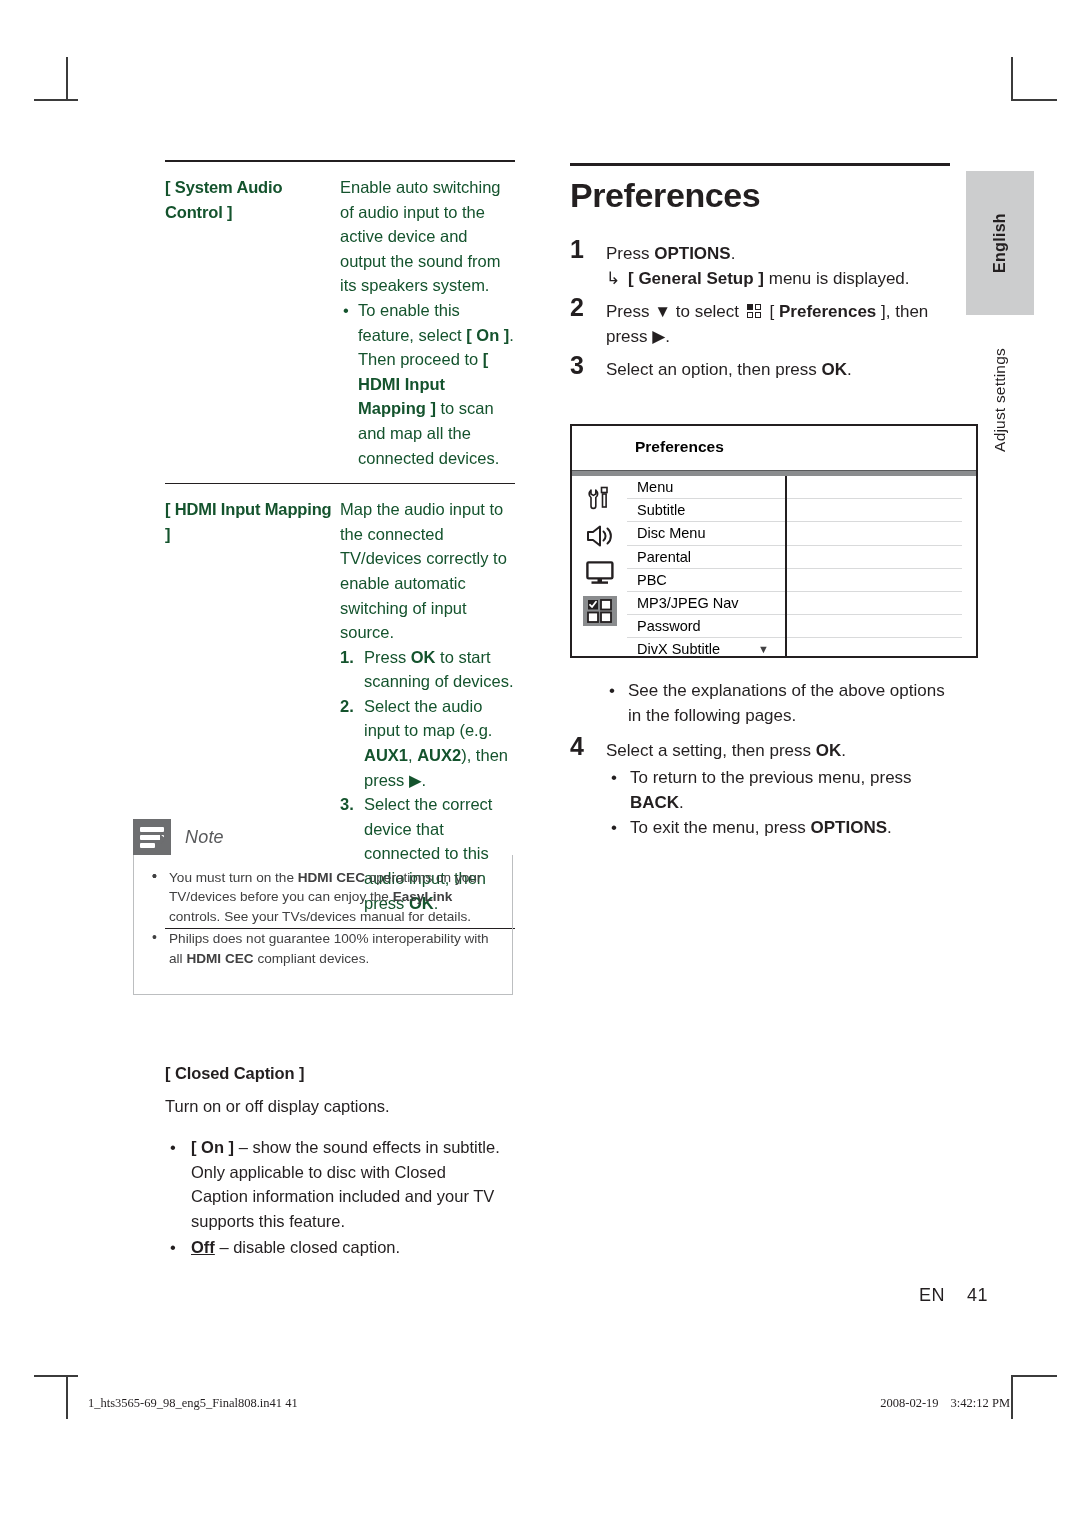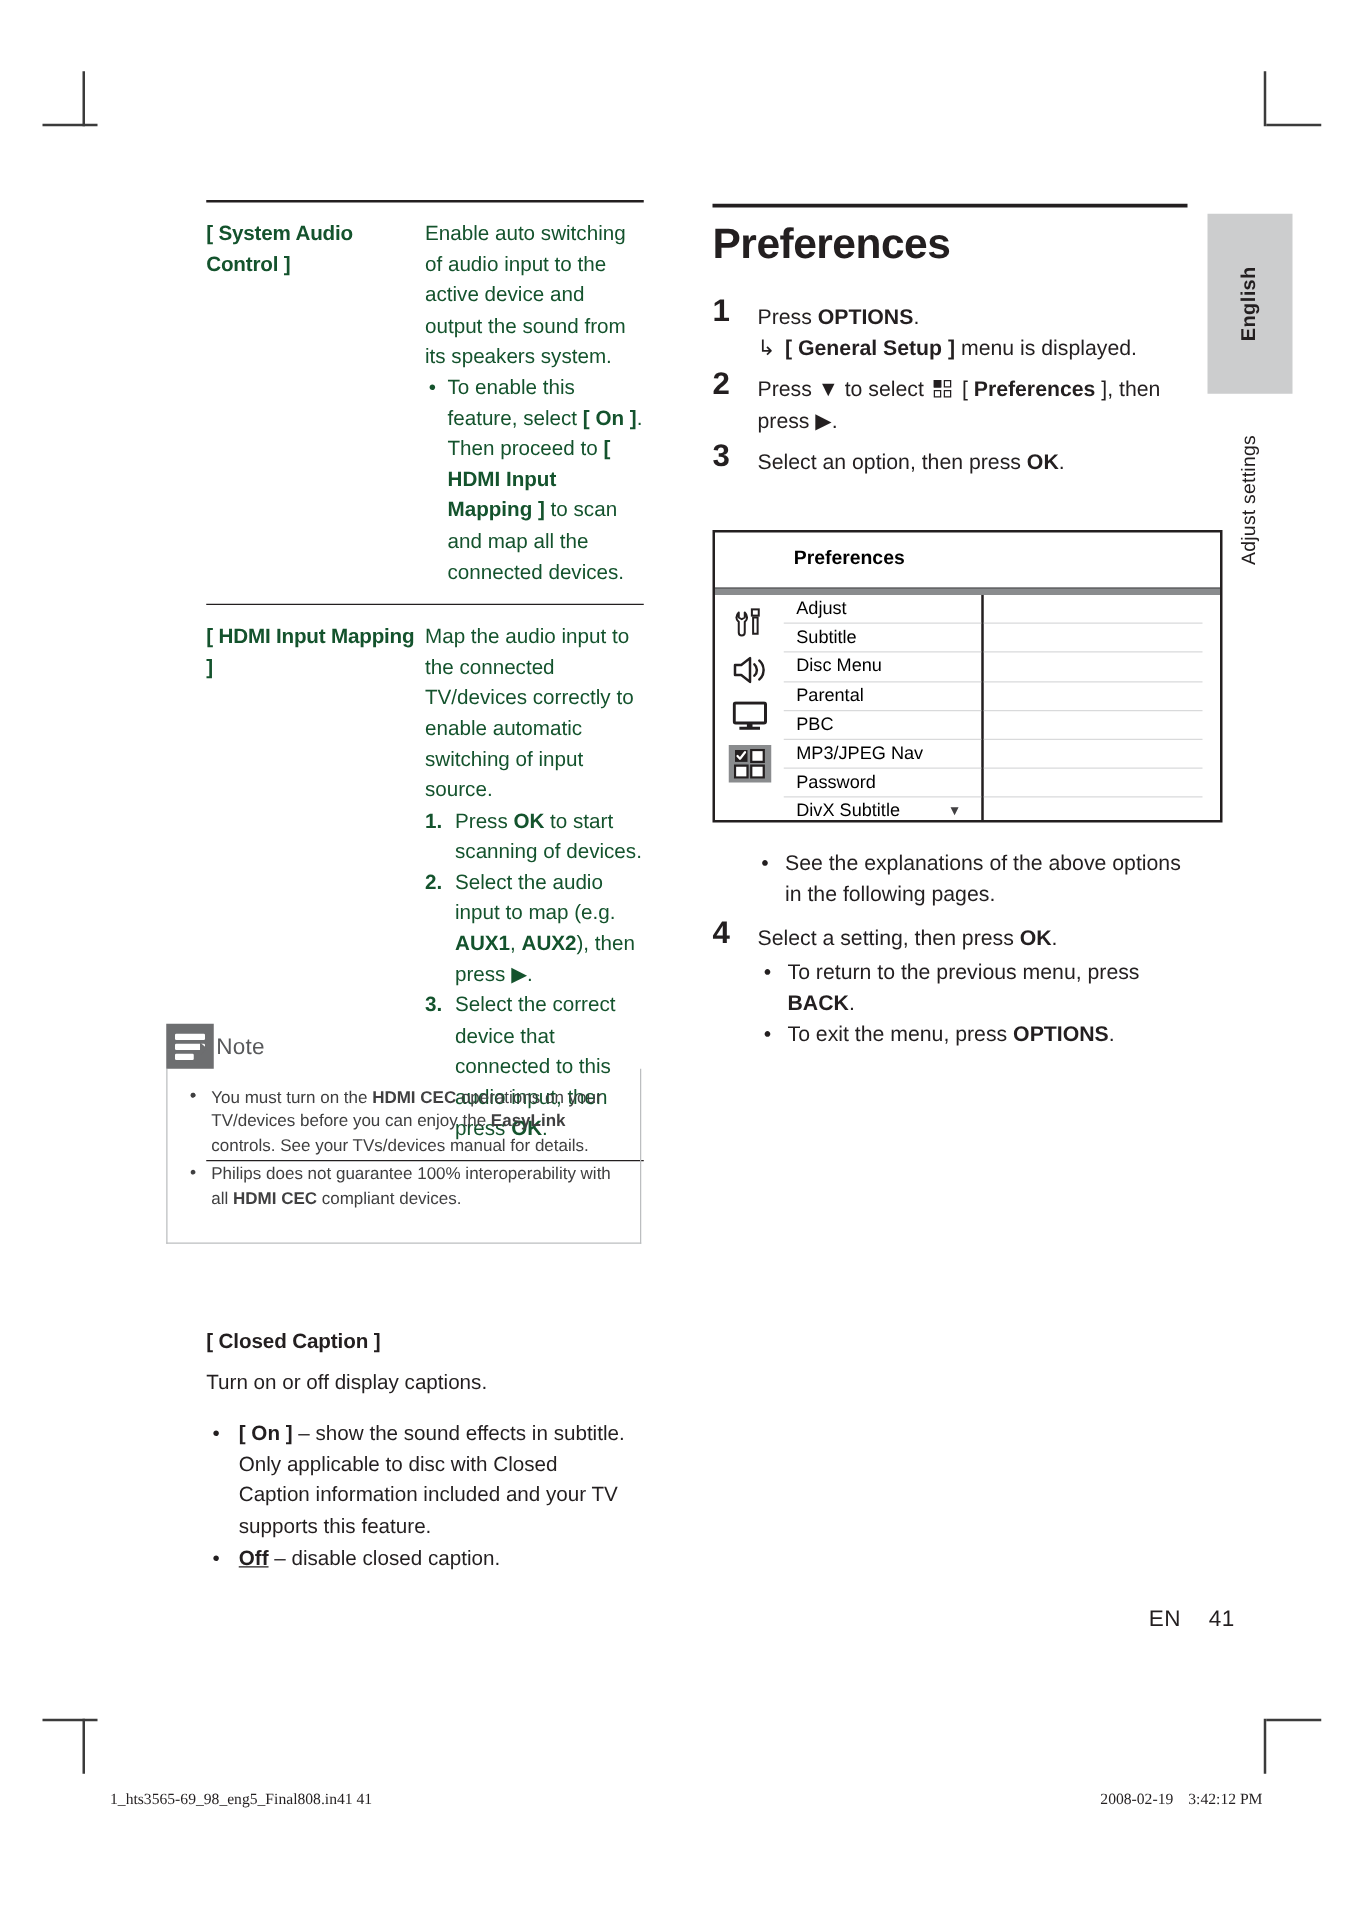--- a/index.html
+++ b/index.html
@@ -111,22 +111,23 @@
     position: absolute;
     right: 5px; top: 15px;
     width: 0; height: 0;
     border-top: 5px solid transparent;
     border-bottom: 5px solid transparent;
     border-left: 6px solid #6d6e70;
   }
   .note-title {
     font-size: 18px;
     color: #58595b;
-    margin-left: 2px;
+    margin-left: 14px;
     letter-spacing: 0.2px;
+    font-style: italic;
   }
   .note-body {
     border: 1px solid #bcbec0;
     border-top: none;
     padding: 10px 14px 12px 14px;
     margin-top: 0;
     min-height: 140px;
     box-sizing: border-box;
   }
   .note-body ul { margin: 0; padding: 0; list-style: none; }
@@ -366,21 +367,21 @@
     letter-spacing: 0.5px;
     color: #231f20;
   }
   .folio .pg { margin-left: 22px; }
 
   
   .printer-footer {
     position: absolute;
     left: 88px;
     right: 70px;
-    top: 1432px;
+    top: 1396px;
     font-family: "Liberation Serif", serif;
     font-size: 12.5px;
     color: #231f20;
     display: flex;
     justify-content: space-between;
   }
   .printer-footer .tstamp span { margin-left: 12px; }
 </style>
 </head>
 <body>
@@ -560,21 +561,21 @@
             <rect x="1" y="1" width="10" height="9.5" fill="#231f20"></rect>
             <path d="M3 5.8 L5 8 L9 2.8" fill="none" stroke="#ffffff" stroke-width="1.8" stroke-linecap="round" stroke-linejoin="round"></path>
             <rect x="14" y="1" width="10" height="9.5" fill="#ffffff" stroke="#231f20" stroke-width="1.8"></rect>
             <rect x="1" y="13.5" width="10" height="9.5" fill="#ffffff" stroke="#231f20" stroke-width="1.8"></rect>
             <rect x="14" y="13.5" width="10" height="9.5" fill="#ffffff" stroke="#231f20" stroke-width="1.8"></rect>
           </svg>
         </div>
       </div>
 
       <div class="list-col">
-        <div class="menu-item">Adjust</div>
+        <div class="menu-item">Menu</div>
         <div class="menu-item">Subtitle</div>
         <div class="menu-item">Disc Menu</div>
         <div class="menu-item">Parental</div>
         <div class="menu-item">PBC</div>
         <div class="menu-item">MP3/JPEG Nav</div>
         <div class="menu-item">Password</div>
         <div class="menu-item">
           <span>DivX Subtitle</span>
           <span class="caret">▼</span>
         </div>

